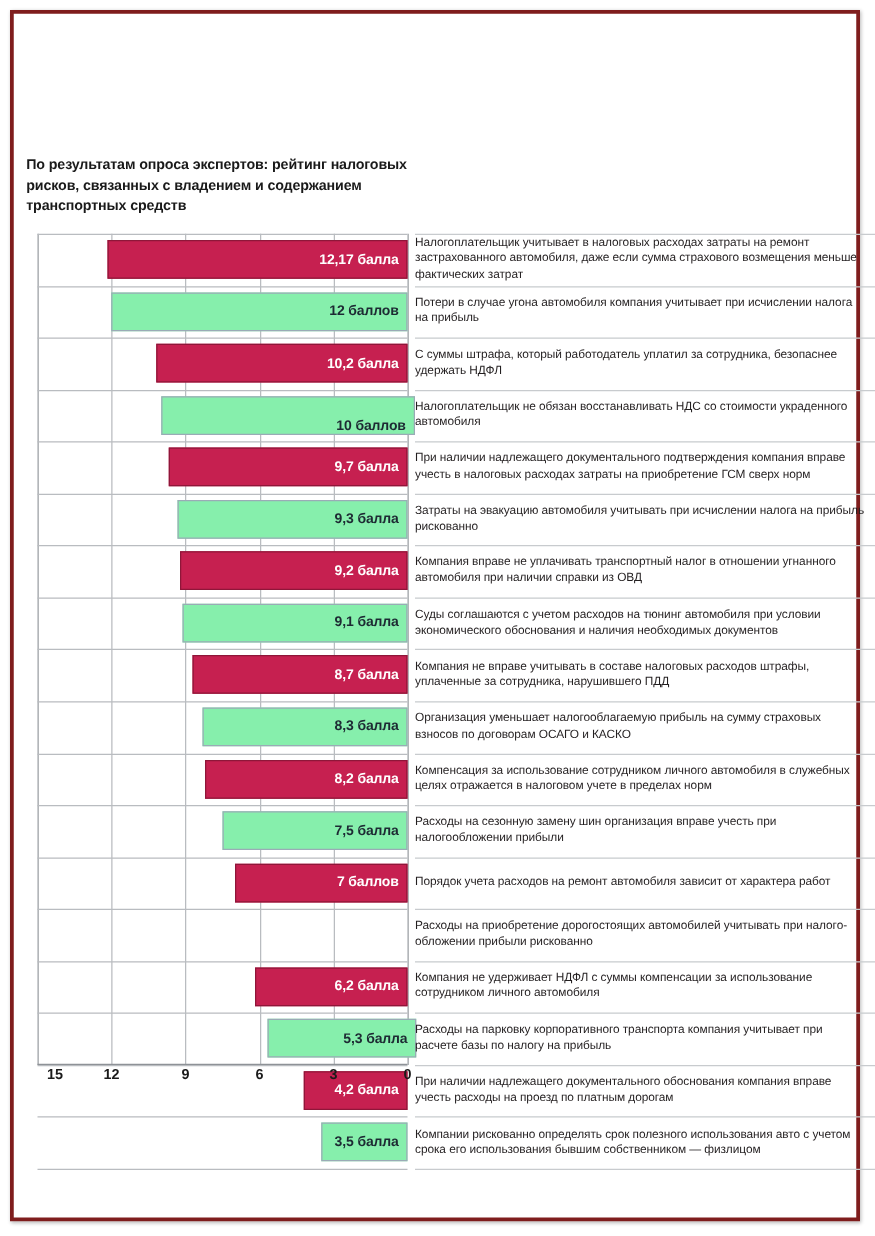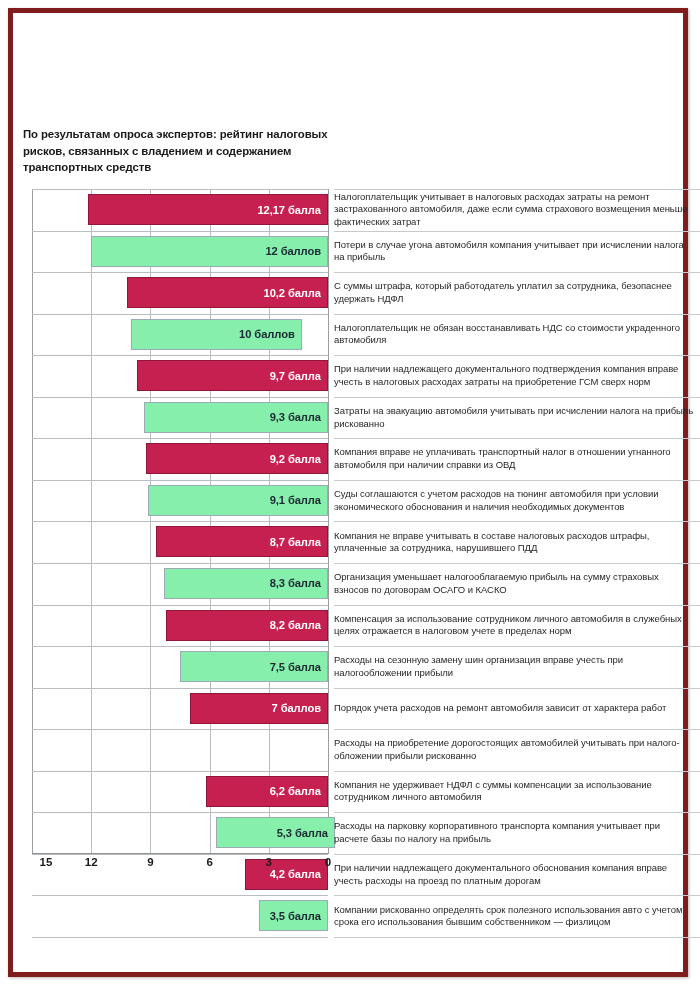--- a/index.html
+++ b/index.html
@@ -15,21 +15,21 @@
     overflow: hidden;
   }
 
   #page {
     position: absolute;
     left: 8px;
     top: 8px;
     width: 680px;
     height: 969px;
     background: #ffffff;
-    border: 5px solid #7f1d1d;
+    border: 3px solid #7f1d1d;
     box-shadow: 1px 1px 3px rgba(0,0,0,0.28);
     box-sizing: border-box;
   }
 
   
   #chart-title {
     position: absolute;
     left: 10px;
     top: 113px;
     width: 320px;
@@ -241,21 +241,21 @@
               <span class="bar-value">10,2 балла</span>
             </div>
           </div>
           <div class="desc-sep"></div>
           <div class="desc">
             <span class="desc-text">С суммы штрафа, который работодатель уплатил за сотрудника, безопаснее удержать НДФЛ</span>
           </div>
         </div>
         <div class="row" style="top: 124.65px;">
           <div class="bar-wrap">
-            <div class="bar blue" title="10 баллов" style="width: 171px; left: 98.6667px;">
+            <div class="bar blue" title="10 баллов" style="width: 203px; left: 98.6667px; align-items: flex-end;">
               <span class="bar-value">10 баллов</span>
             </div>
           </div>
           <div class="desc-sep"></div>
           <div class="desc">
             <span class="desc-text">Налогоплательщик не обязан восстанавливать НДС со стоимости украденного автомобиля</span>
           </div>
         </div>
         <div class="row" style="top: 166.2px;">
           <div class="bar-wrap">

